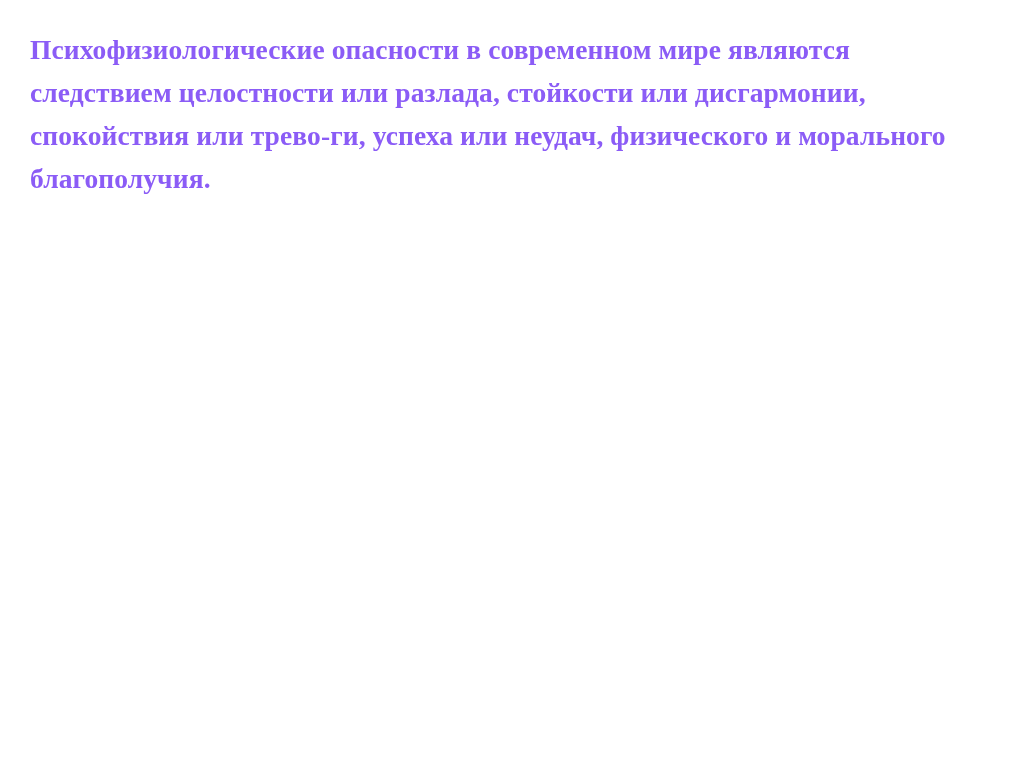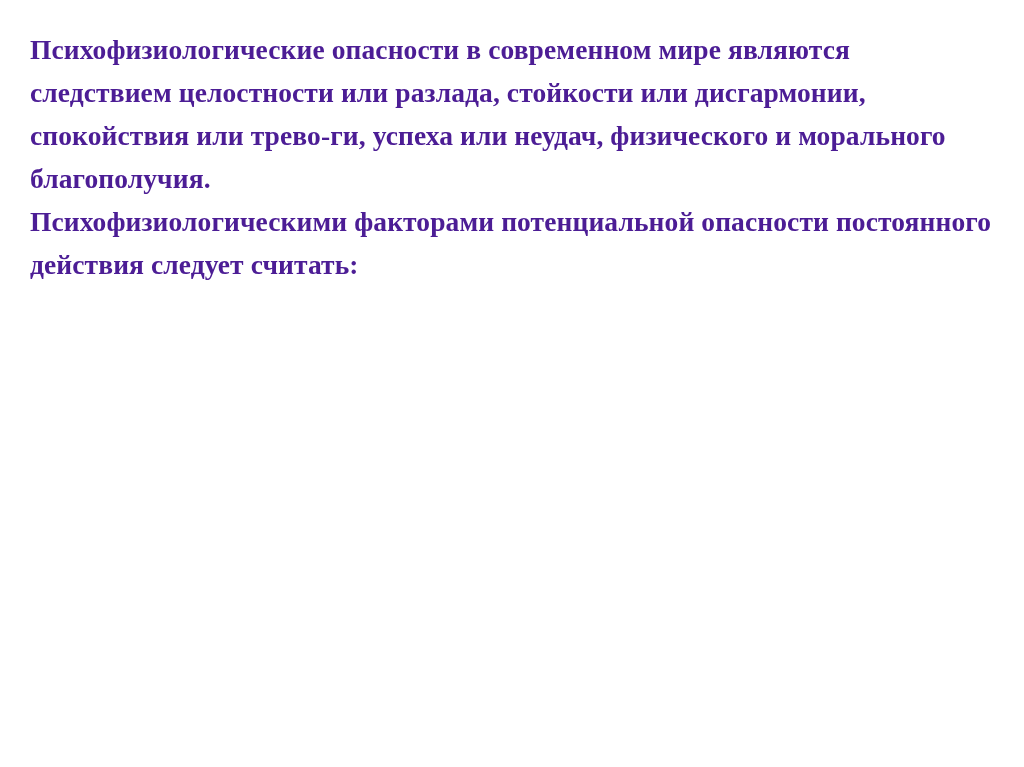--- a/index.html
+++ b/index.html
@@ -20,35 +20,34 @@
     background: #ffffff;
     box-sizing: border-box;
   }
   .content-block {
     position: absolute;
     left: 30px;
     top: 28px;
     width: 964px;
   }
   .para {
-    color: #4c1d95;
+    color: #8b5cf6;
     font-family: "Liberation Serif", serif;
     font-weight: bold;
     font-size: 27.5px;
     line-height: 43px;
     letter-spacing: 0.1px;
     margin: 0;
     white-space: pre-wrap;
     text-align: left;
   }
   .para.indent-first {
     text-indent: 28px;
   }
 </style>
 </head>
 <body>
 
 <div class="slide">
   <div class="content-block">
     <p class="para">Психофизиологические опасности в современном мире являются следствием целостности или разлада, стойкости или дисгармонии, спокойствия или трево-ги, успеха или неудач, физического и морального благополучия.</p>
-    <p class="para">Психофизиологическими факторами потенциальной опасности постоянного действия следует считать:</p>
   </div>
 </div>
 
 </body></html>

